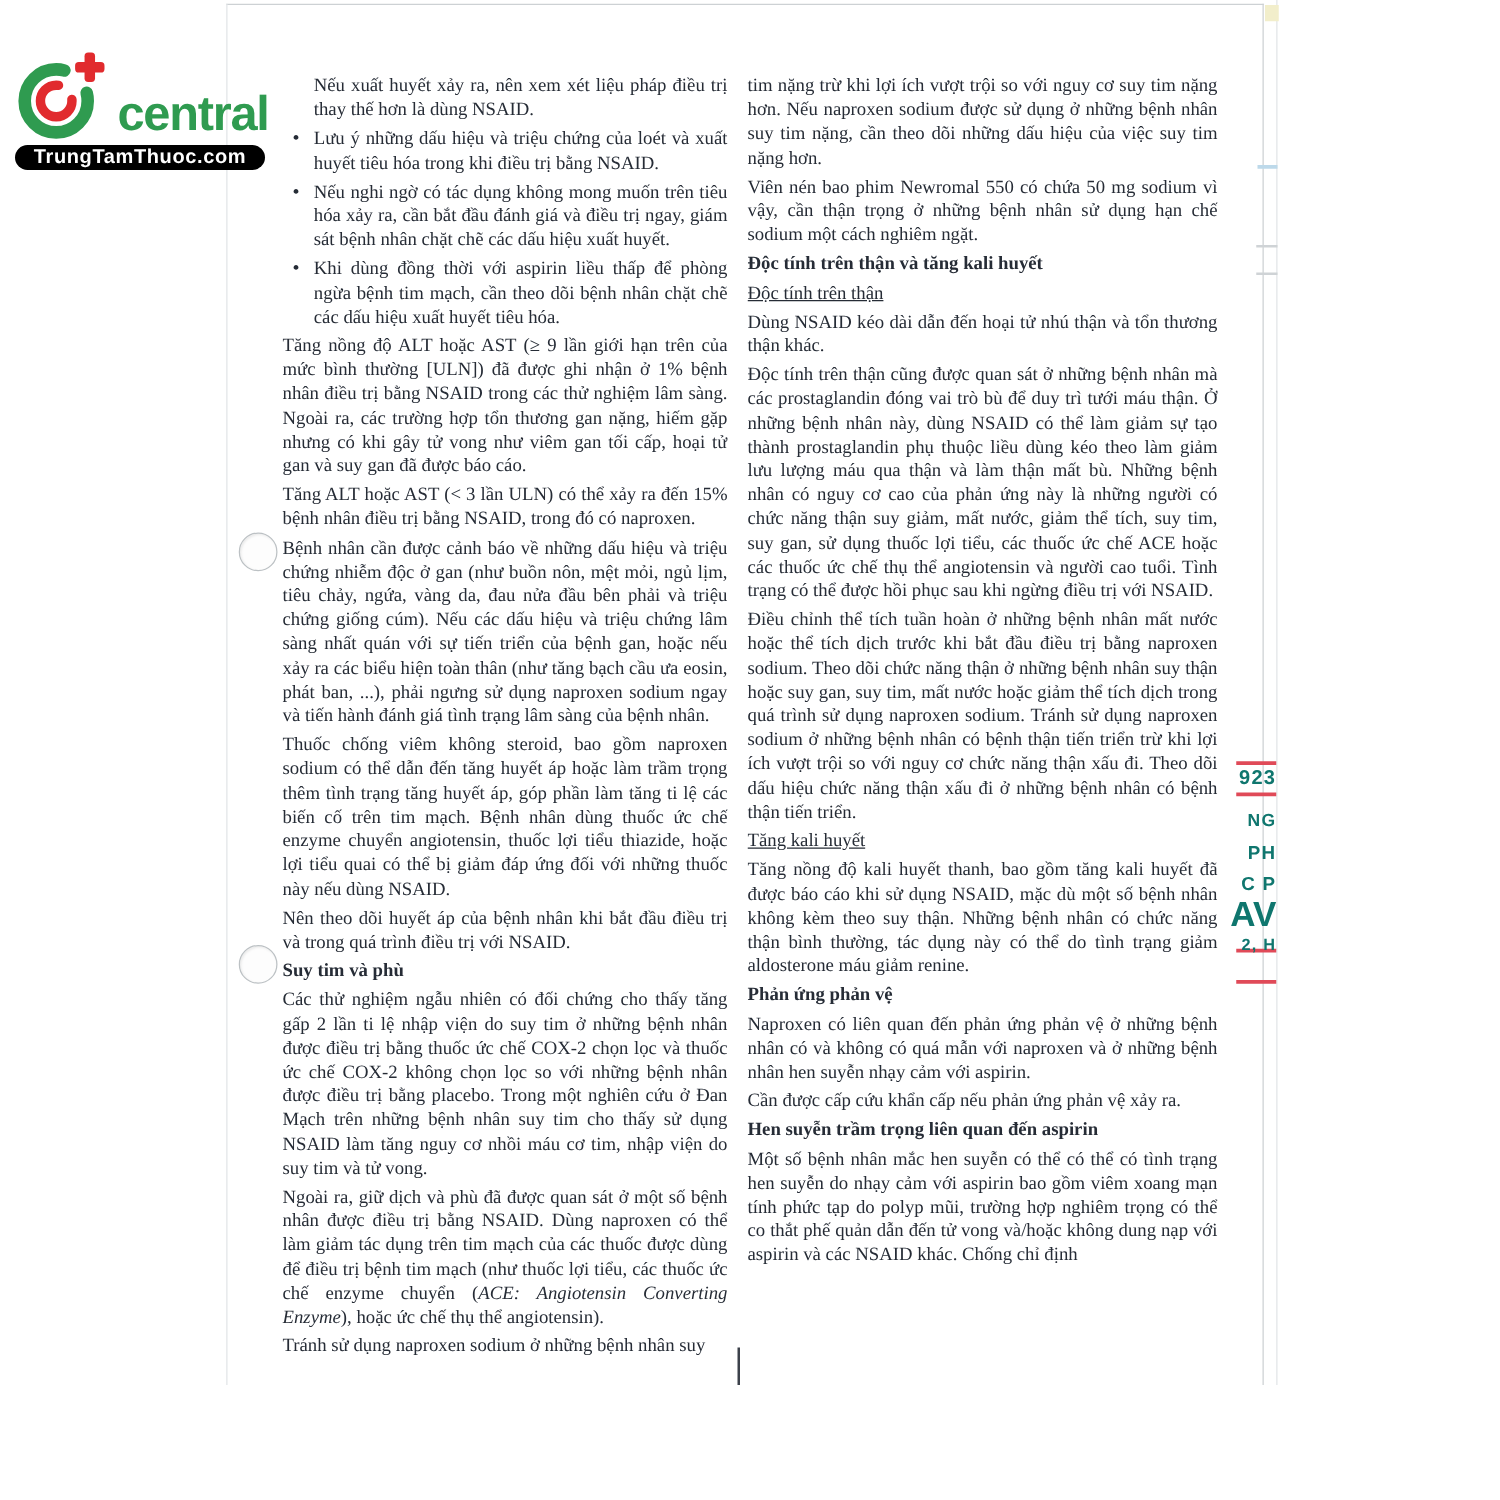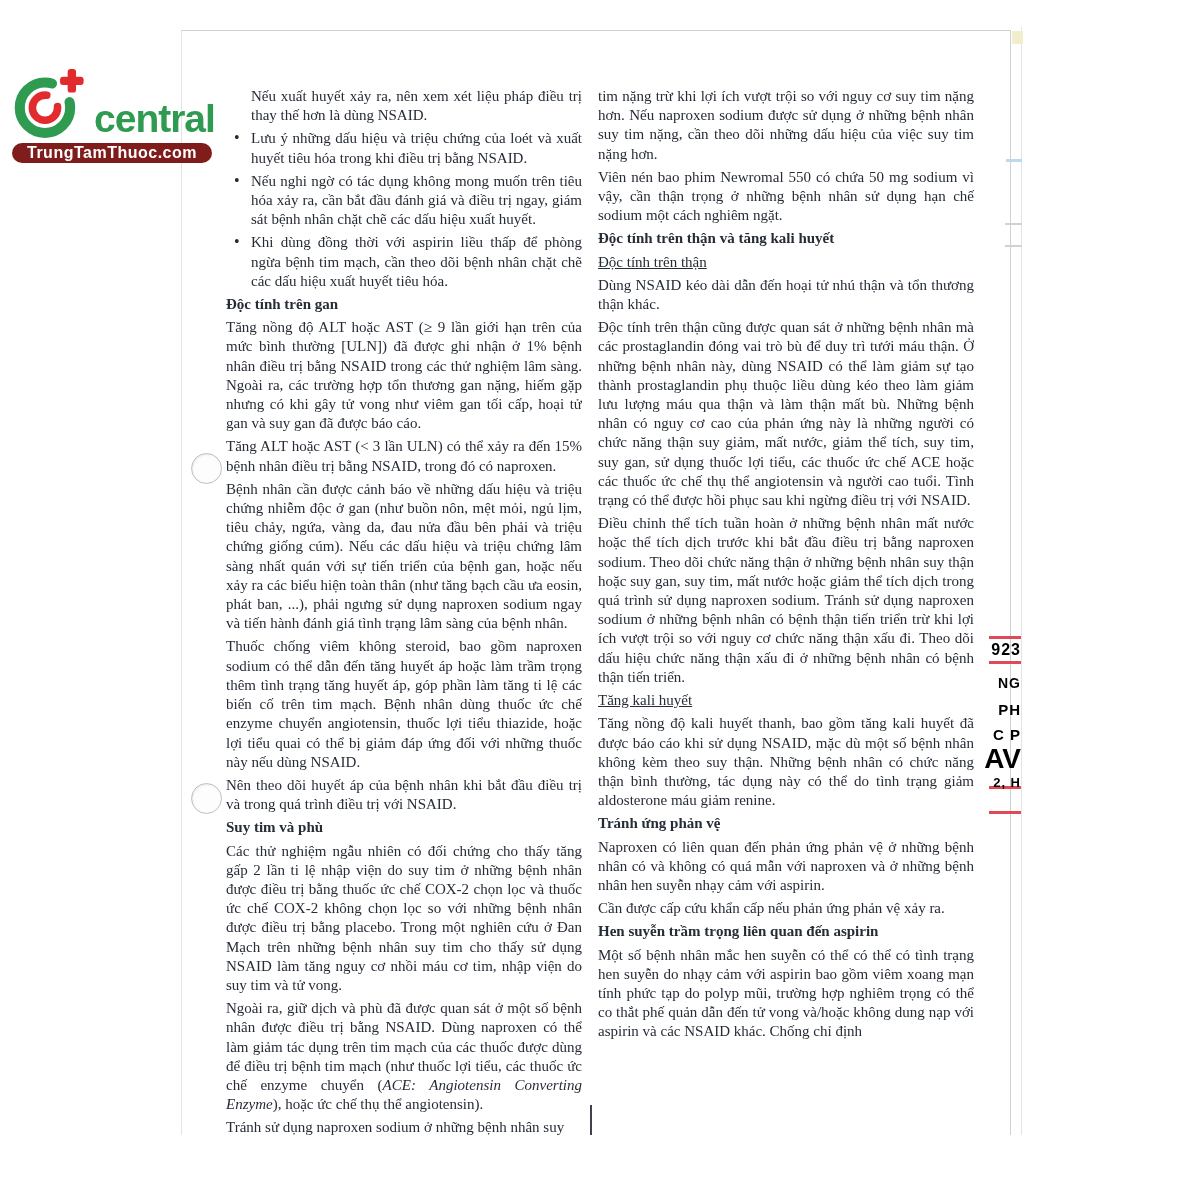--- a/index.html
+++ b/index.html
@@ -1,17 +1,17 @@
 <!DOCTYPE html>
 <html><head>
 <meta charset="utf-8">
 <style>
   html,body{margin:0;padding:0;}
   .page{position:relative;width:1200px;height:1108px;background:#ffffff;overflow:hidden;
-        font-family:"Liberation Serif", serif;color:#262c36;margin-top:27px;}
+        font-family:"Liberation Serif", serif;color:#262c36;}
   
   .edge{position:absolute;background:#cdd1d4;}
   .edge.light{background:#e2e5e7;}
   .tick{position:absolute;background:#cfd3d6;}
   
   .col{position:absolute;font-size:15px;line-height:19.2px;text-align:justify;overflow:hidden;}
   .block{margin-top:4px;}
   .block:first-child{margin-top:0;}
   .block.h{font-weight:bold;}
   .block.hu{text-decoration:underline;}
@@ -62,60 +62,59 @@
     <svg width="84" height="84" viewBox="0 0 100 100" style="position:absolute;left:0;top:2px;">
       <circle cx="44" cy="58" r="30" fill="none" stroke="#2f9b50" stroke-width="12" stroke-dasharray="149 31.5" stroke-linecap="round"></circle>
       <circle cx="44" cy="58" r="15" fill="none" stroke="#e12b2e" stroke-width="9" stroke-dasharray="72.5 19.7" stroke-linecap="round"></circle>
       <g>
         <rect x="62" y="21" width="28" height="10" rx="3.5" fill="#e12b2e"></rect>
         <rect x="71" y="12" width="10" height="28" rx="3.5" fill="#e12b2e"></rect>
       </g>
     </svg>
     <div class="brand" style="color:#2f9b50;">central</div>
     <div class="subbrand" style="color:#2f9b50;">pharmacy</div>
-    <div class="pill" style="background:#7f1d1d;">TrungTamThuoc.com</div>
+    <div class="pill" style="background:#000000;">TrungTamThuoc.com</div>
   </div>
 
   <div class="hole" style="left:191px;top:426px;"></div>
   <div class="hole" style="left:191px;top:756px;"></div>
 
   <div class="col" style="left:226px;top:60px;width:356px;height:1078px;">
       <div class="block li"><span>Nếu xuất huyết xảy ra, nên xem xét liệu pháp điều trị thay thế hơn là dùng NSAID.</span></div>
       <div class="block li"><span class="bullet">•</span><span>Lưu ý những dấu hiệu và triệu chứng của loét và xuất huyết tiêu hóa trong khi điều trị bằng NSAID.</span></div>
       <div class="block li"><span class="bullet">•</span><span>Nếu nghi ngờ có tác dụng không mong muốn trên tiêu hóa xảy ra, cần bắt đầu đánh giá và điều trị ngay, giám sát bệnh nhân chặt chẽ các dấu hiệu xuất huyết.</span></div>
       <div class="block li"><span class="bullet">•</span><span>Khi dùng đồng thời với aspirin liều thấp để phòng ngừa bệnh tim mạch, cần theo dõi bệnh nhân chặt chẽ các dấu hiệu xuất huyết tiêu hóa.</span></div>
-      <div class="block h">Độc tính trên gan</div>
       <div class="block p">Tăng nồng độ ALT hoặc AST (≥ 9 lần giới hạn trên của mức bình thường [ULN]) đã được ghi nhận ở 1% bệnh nhân điều trị bằng NSAID trong các thử nghiệm lâm sàng. Ngoài ra, các trường hợp tổn thương gan nặng, hiếm gặp nhưng có khi gây tử vong như viêm gan tối cấp, hoại tử gan và suy gan đã được báo cáo.</div>
       <div class="block p">Tăng ALT hoặc AST (&lt; 3 lần ULN) có thể xảy ra đến 15% bệnh nhân điều trị bằng NSAID, trong đó có naproxen.</div>
       <div class="block p">Bệnh nhân cần được cảnh báo về những dấu hiệu và triệu chứng nhiễm độc ở gan (như buồn nôn, mệt mỏi, ngủ lịm, tiêu chảy, ngứa, vàng da, đau nửa đầu bên phải và triệu chứng giống cúm). Nếu các dấu hiệu và triệu chứng lâm sàng nhất quán với sự tiến triển của bệnh gan, hoặc nếu xảy ra các biểu hiện toàn thân (như tăng bạch cầu ưa eosin, phát ban, ...), phải ngưng sử dụng naproxen sodium ngay và tiến hành đánh giá tình trạng lâm sàng của bệnh nhân.</div>
       <div class="block p">Thuốc chống viêm không steroid, bao gồm naproxen sodium có thể dẫn đến tăng huyết áp hoặc làm trầm trọng thêm tình trạng tăng huyết áp, góp phần làm tăng ti lệ các biến cố trên tim mạch. Bệnh nhân dùng thuốc ức chế enzyme chuyển angiotensin, thuốc lợi tiểu thiazide, hoặc lợi tiểu quai có thể bị giảm đáp ứng đối với những thuốc này nếu dùng NSAID.</div>
       <div class="block p">Nên theo dõi huyết áp của bệnh nhân khi bắt đầu điều trị và trong quá trình điều trị với NSAID.</div>
       <div class="block h">Suy tim và phù</div>
       <div class="block p">Các thử nghiệm ngẫu nhiên có đối chứng cho thấy tăng gấp 2 lần ti lệ nhập viện do suy tim ở những bệnh nhân được điều trị bằng thuốc ức chế COX-2 chọn lọc và thuốc ức chế COX-2 không chọn lọc so với những bệnh nhân được điều trị bằng placebo. Trong một nghiên cứu ở Đan Mạch trên những bệnh nhân suy tim cho thấy sử dụng NSAID làm tăng nguy cơ nhồi máu cơ tim, nhập viện do suy tim và tử vong.</div>
       <div class="block p">Ngoài ra, giữ dịch và phù đã được quan sát ở một số bệnh nhân được điều trị bằng NSAID. Dùng naproxen có thể làm giảm tác dụng trên tim mạch của các thuốc được dùng để điều trị bệnh tim mạch (như thuốc lợi tiểu, các thuốc ức chế enzyme chuyển (<i>ACE: Angiotensin Converting Enzyme</i>), hoặc ức chế thụ thể angiotensin).</div>
       <div class="block p">Tránh sử dụng naproxen sodium ở những bệnh nhân suy</div>
     </div>
   <div class="col" style="left:598px;top:60px;width:376px;height:1083px;">
       <div class="block p">tim nặng trừ khi lợi ích vượt trội so với nguy cơ suy tim nặng hơn. Nếu naproxen sodium được sử dụng ở những bệnh nhân suy tim nặng, cần theo dõi những dấu hiệu của việc suy tim nặng hơn.</div>
       <div class="block p">Viên nén bao phim Newromal 550 có chứa 50 mg sodium vì vậy, cần thận trọng ở những bệnh nhân sử dụng hạn chế sodium một cách nghiêm ngặt.</div>
       <div class="block h">Độc tính trên thận và tăng kali huyết</div>
       <div class="block hu">Độc tính trên thận</div>
       <div class="block p">Dùng NSAID kéo dài dẫn đến hoại tử nhú thận và tổn thương thận khác.</div>
       <div class="block p">Độc tính trên thận cũng được quan sát ở những bệnh nhân mà các prostaglandin đóng vai trò bù để duy trì tưới máu thận. Ở những bệnh nhân này, dùng NSAID có thể làm giảm sự tạo thành prostaglandin phụ thuộc liều dùng kéo theo làm giảm lưu lượng máu qua thận và làm thận mất bù. Những bệnh nhân có nguy cơ cao của phản ứng này là những người có chức năng thận suy giảm, mất nước, giảm thể tích, suy tim, suy gan, sử dụng thuốc lợi tiểu, các thuốc ức chế ACE hoặc các thuốc ức chế thụ thể angiotensin và người cao tuổi. Tình trạng có thể được hồi phục sau khi ngừng điều trị với NSAID.</div>
       <div class="block p">Điều chỉnh thể tích tuần hoàn ở những bệnh nhân mất nước hoặc thể tích dịch trước khi bắt đầu điều trị bằng naproxen sodium. Theo dõi chức năng thận ở những bệnh nhân suy thận hoặc suy gan, suy tim, mất nước hoặc giảm thể tích dịch trong quá trình sử dụng naproxen sodium. Tránh sử dụng naproxen sodium ở những bệnh nhân có bệnh thận tiến triển trừ khi lợi ích vượt trội so với nguy cơ chức năng thận xấu đi. Theo dõi dấu hiệu chức năng thận xấu đi ở những bệnh nhân có bệnh thận tiến triển.</div>
       <div class="block hu">Tăng kali huyết</div>
       <div class="block p">Tăng nồng độ kali huyết thanh, bao gồm tăng kali huyết đã được báo cáo khi sử dụng NSAID, mặc dù một số bệnh nhân không kèm theo suy thận. Những bệnh nhân có chức năng thận bình thường, tác dụng này có thể do tình trạng giảm aldosterone máu giảm renine.</div>
-      <div class="block h">Tránh ứng phản vệ</div>
+      <div class="block h">Phản ứng phản vệ</div>
       <div class="block p">Naproxen có liên quan đến phản ứng phản vệ ở những bệnh nhân có và không có quá mẫn với naproxen và ở những bệnh nhân hen suyễn nhạy cảm với aspirin.</div>
       <div class="block p">Cần được cấp cứu khẩn cấp nếu phản ứng phản vệ xảy ra.</div>
       <div class="block h">Hen suyễn trầm trọng liên quan đến aspirin</div>
       <div class="block p">Một số bệnh nhân mắc hen suyễn có thể có thể có tình trạng hen suyễn do nhạy cảm với aspirin bao gồm viêm xoang mạn tính phức tạp do polyp mũi, trường hợp nghiêm trọng có thể co thắt phế quản dẫn đến tử vong và/hoặc không dung nạp với aspirin và các NSAID khác. Chống chỉ định</div>
     </div>
 
-  <div class="stamp" style="color:#000000;text-align:right;">
+  <div class="stamp" style="color:#0f766e;text-align:right;">
     <div class="bar" style="top:3px;background:#e04a58;"></div>
     <div class="frag" style="top:8px;font-size:16px;">923</div>
     <div class="bar" style="top:28px;background:#e04a58;"></div>
     <div class="frag" style="top:42px;font-size:14px;">NG</div>
     <div class="frag" style="top:68px;font-size:15px;">PH</div>
     <div class="frag" style="top:93px;font-size:15px;">C P</div>
     <div class="frag" style="top:110px;font-size:28px;letter-spacing:0;">AV</div>
     <div class="bar" style="top:153px;background:#e04a58;"></div>
     <div class="frag" style="top:142px;font-size:13px;">2, H</div>
     <div class="bar" style="top:178px;background:#e04a58;"></div>

